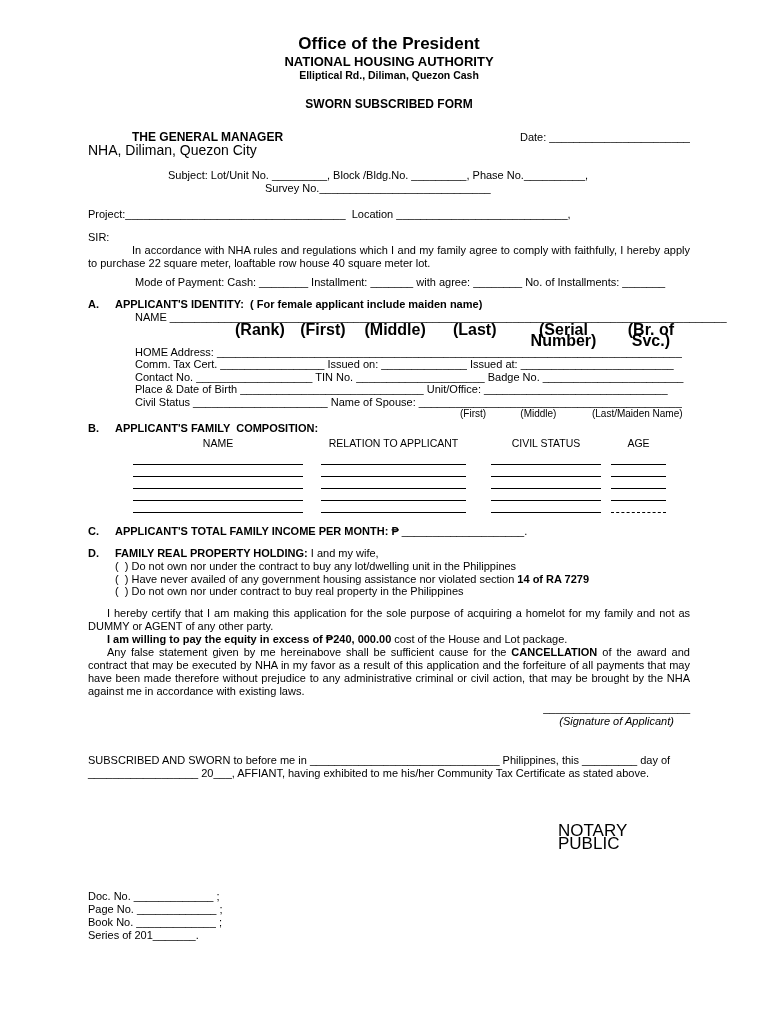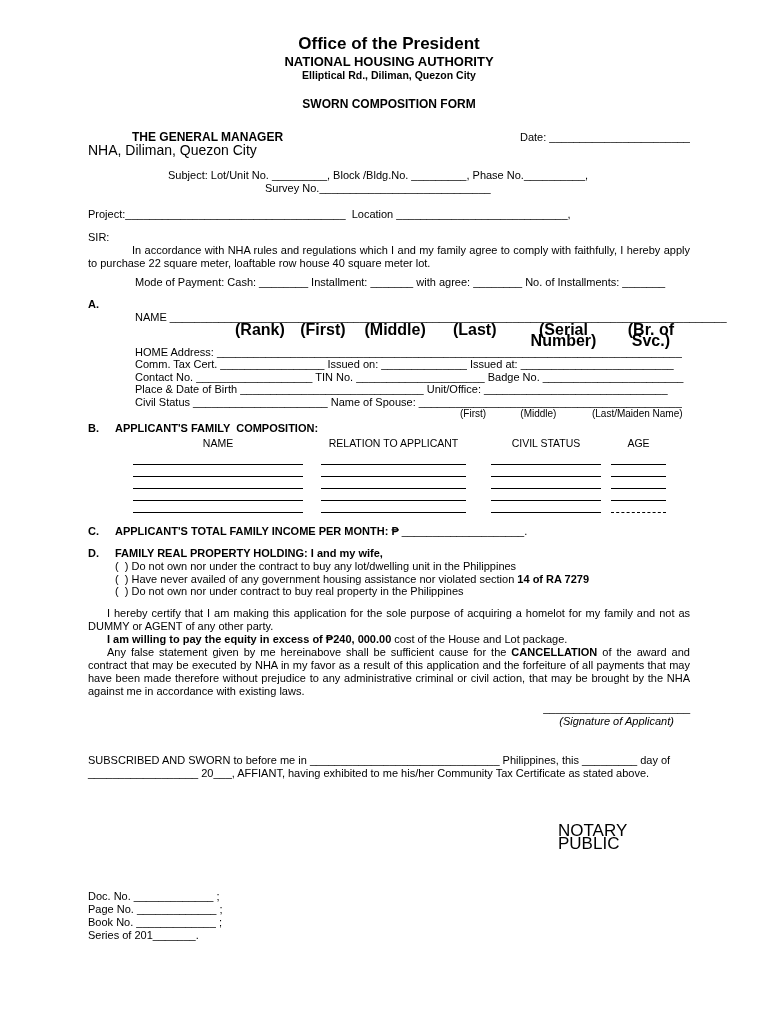--- a/index.html
+++ b/index.html
@@ -32,21 +32,21 @@
   .project { margin-top:13px; }
 
   .sir { margin-top:10px; }
   .sir-par { text-indent:44px; text-align:justify; }
 
   .mode { margin-top:6px; margin-left:47px; }
 
   .sec-row { display:flex; margin-top:9px; }
   .sec-label { width:27px; font-weight:bold; flex:0 0 27px; }
   .sec-head { font-weight:bold; }
-  .sec-tail { font-weight:bold; }
+  .sec-tail { font-weight:normal; }
 
   .a-lines { margin-left:47px; }
   .a-line { white-space:pre; line-height:12.5px; }
   .sub-labels { display:flex; font-size:16px; line-height:11px; margin-left:95px;font-weight:bold; }
   .sub-labels span { text-align:center; }
   .sl1-0{width:65px;} .sl1-1{width:72px;} .sl1-2{width:85px;} .sl1-3{width:88px;} .sl1-4{width:105px;} .sl1-5{width:85px;}
   .sub-labels2 { display:flex; font-size:10px; line-height:11px; margin-left:325px; }
   .sl2-0{width:80px;} .sl2-1{width:95px;} .sl2-2{width:130px;}
 
   .fam { margin-left:45px; margin-top:2px; }
@@ -81,22 +81,22 @@
   .registry div { white-space:pre; line-height:13px; }
 </style>
 </head>
 <body>
 
 <div class="page">
 
   <div class="center">
     <div class="office">Office of the President</div>
     <div class="authority">NATIONAL HOUSING AUTHORITY</div>
-    <div class="hdr-address">Elliptical Rd., Diliman, Quezon City</div>
-    <div class="form-title">SWORN COMPOSITION FORM</div>
+    <div class="hdr-address">Elliptical Rd., Diliman, Quezon Cash</div>
+    <div class="form-title">SWORN SUBSCRIBED FORM</div>
   </div>
 
   <div class="addressee">
     <div>
       <div class="manager">THE GENERAL MANAGER</div>
       <div class="addr2">NHA, Diliman, Quezon City</div>
     </div>
     <div class="pre">Date: _______________________</div>
   </div>
 
@@ -109,20 +109,21 @@
 
   <div class="sir">
     <div>SIR:</div>
     <p class="sir-par">In accordance with NHA rules and regulations which I and my family agree to comply with faithfully, I hereby apply to purchase 22 square meter, loaftable row house 40 square meter lot.</p>
   </div>
 
   <div class="mode pre">Mode of Payment: Cash: ________ Installment: _______ with agree: ________ No. of Installments: _______</div>
 
   <div class="sec-row">
     <span class="sec-label">A.</span>
+    <span class="sec-head pre">APPLICANT'S IDENTITY:  ( For female applicant include maiden name)</span>
   </div>
   <div class="a-lines">
     <div class="a-line">NAME ___________________________________________________________________________________________</div>
     <div class="sub-labels">
       <span class="sl1-0">(Rank)</span>
       <span class="sl1-1">(First)</span>
       <span class="sl1-2">(Middle)</span>
       <span class="sl1-3">(Last)</span>
       <span class="sl1-4">(Serial Number)</span>
       <span class="sl1-5">(Br. of Svc.)</span>

